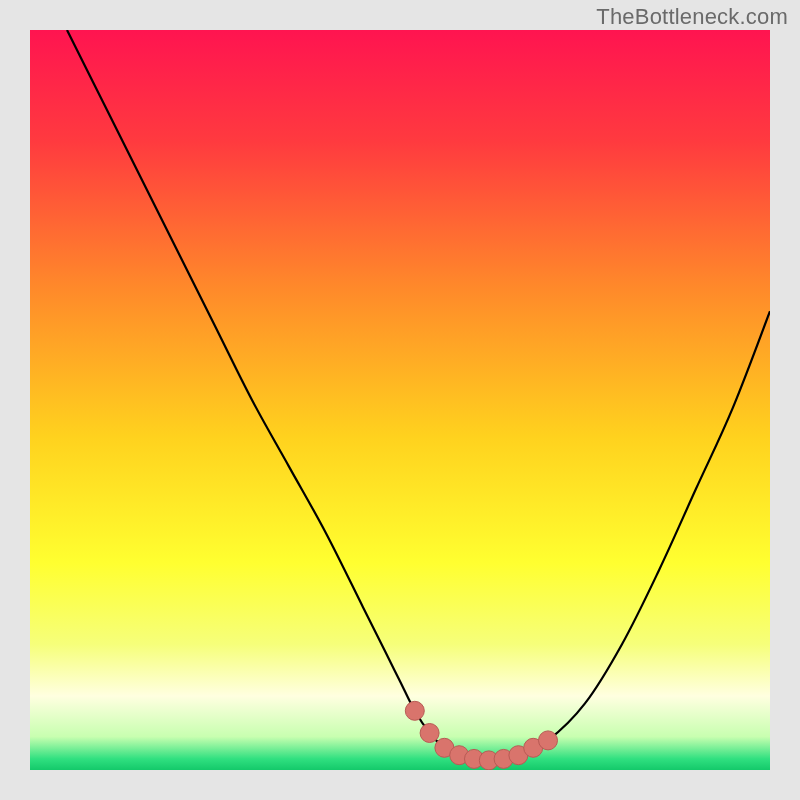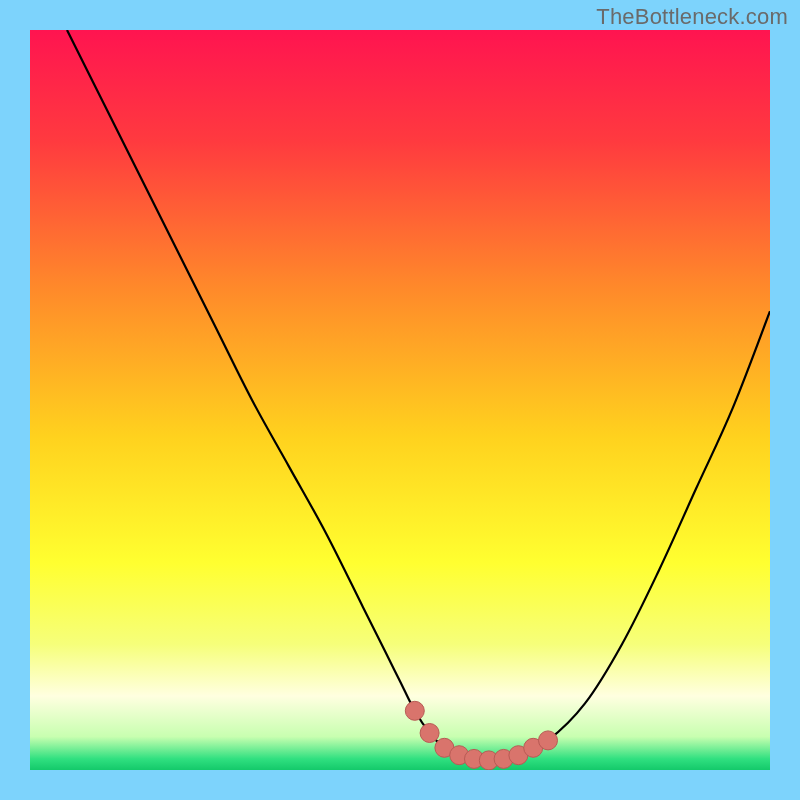--- a/index.html
+++ b/index.html
@@ -8,21 +8,21 @@
     width: 800px;
     height: 800px;
     background: #000;
     overflow: hidden;
     font-family: Arial, Helvetica, sans-serif;
   }
   .frame {
     position: absolute;
     left: 0; top: 0;
     width: 800px; height: 800px;
-    background: #7dd3fc;
+    background: #e5e5e5;
   }
   .plot {
     position: absolute;
     left: 30px;
     top: 30px;
     width: 740px;
     height: 740px;
     overflow: hidden;
   }
   .watermark {

